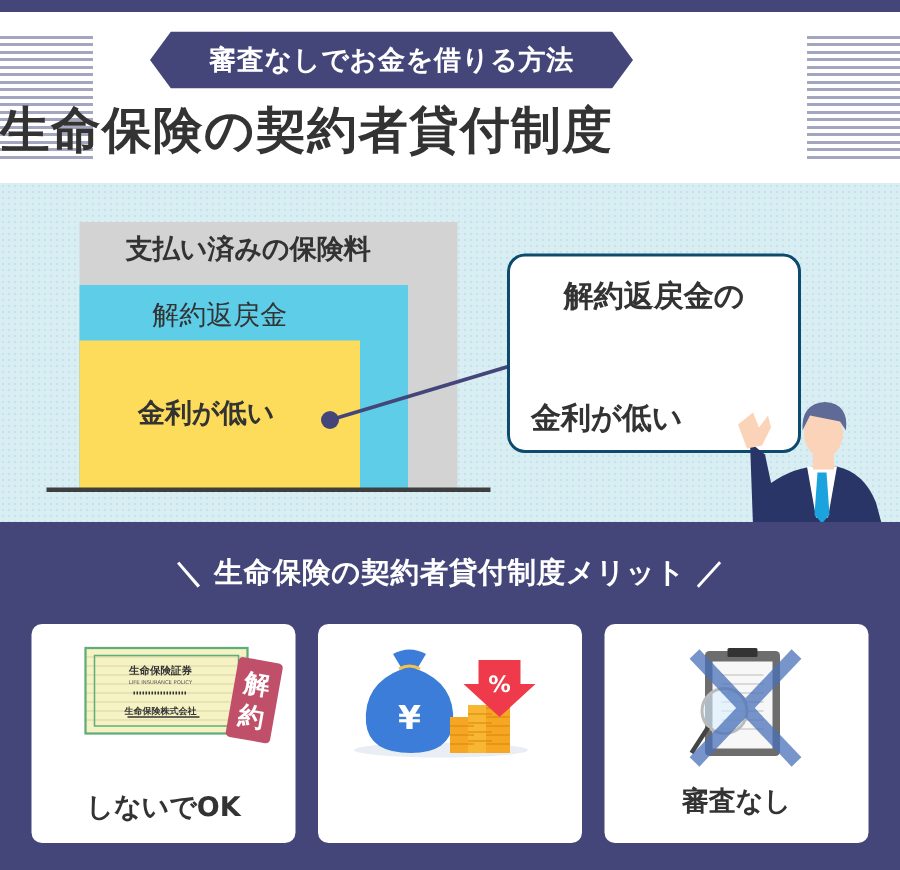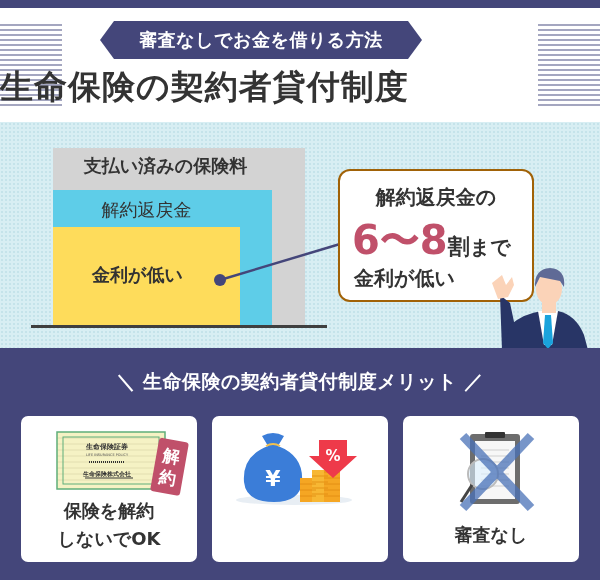--- a/index.html
+++ b/index.html
@@ -31,21 +31,21 @@
   .box-blue { position: absolute; left: 53px; top: 190px; width: 219px; height: 136px; background: #5ecde8; }
   .box-yellow { position: absolute; left: 53px; top: 227px; width: 187px; height: 99px; background: #fedc5b; }
   .lbl-gray { position: absolute; left: 53px; top: 154px; width: 225px; text-align: center; font-size: 18px; font-weight: bold; color: #333; }
   .lbl-blue { position: absolute; left: 53px; top: 198px; width: 187px; text-align: center; font-size: 18px; font-weight: normal; color: #333; }
   .lbl-yellow { position: absolute; left: 92px; top: 263px; font-size: 18px; font-weight: bold; color: #333; }
   .baseline { position: absolute; left: 31px; top: 325px; width: 296px; height: 3px; background: #3f3f3f; }
 
   .connector { position: absolute; left: 0; top: 0; }
 
   .bubble { position: absolute; left: 338px; top: 169px; width: 196px; height: 133px;
-    background: #fff; border: 2px solid #a16207; border-radius: 12px; }
+    background: #fff; border: 2px solid #0c4a6e; border-radius: 12px; }
   .bubble .l1 { position: absolute; left: 0; top: 13px; width: 100%; text-align: center; font-size: 20px; font-weight: bold; color: #333; }
   .bubble .l2 { position: absolute; left: 12px; top: 42px; white-space: nowrap; color: #333; font-weight: bold; }
   .bubble .l2 .big { font-size: 40px; color: #c0506a; }
   .bubble .l2 .small { font-size: 20px; }
   .bubble .l3 { position: absolute; left: 14px; top: 94px; font-size: 20px; font-weight: bold; color: #333; }
 
   .man { position: absolute; left: 480px; top: 255px; }
 
   .merit-section { position: absolute; left: 0; top: 348px; width: 600px; height: 232px; background: #44467a; }
   .merit-title { position: absolute; left: 0; top: 369px; width: 600px; text-align: center;
@@ -81,23 +81,20 @@
 <div class="lbl-yellow">金利が低い</div>
 <div class="baseline"></div>
 
 <svg class="connector" width="600" height="350">
   <line x1="220" y1="280" x2="340" y2="244" stroke="#44467a" stroke-width="2.5"></line>
   <circle cx="220" cy="280" r="6" fill="#44467a"></circle>
 </svg>
 
 <div class="bubble">
   <div class="l1">解約返戻金の</div>
-  <div class="l2">
-    <span class="big">6〜8</span><span class="small" style="font-size:22px">割</span><span class="small">まで</span>
-  </div>
   <div class="l3">金利が低い</div>
 </div>
 
 <svg class="man" width="110" height="95">
 
   <path d="M20,40 L30,48 L40,95 L22,95 Z" fill="#283566"></path>
 
   <path d="M12,28 L22,20 L26,30 L32,22 L34,30 L28,42 L18,44 Z" fill="#fbd3b8"></path>
 
   <path d="M30,70 Q45,58 62,56 L78,56 Q96,60 104,80 L108,95 L24,95 Z" fill="#283566"></path>
@@ -135,21 +132,20 @@
     <text x="86" y="40" font-size="3.5" text-anchor="middle" fill="#555" font-family="DejaVu Sans, sans-serif">LIFE INSURANCE POLICY</text>
     <line x1="68" y1="46" x2="104" y2="46" stroke="#333" stroke-width="2" stroke-dasharray="1,1"></line>
     <text x="86" y="60" font-size="6" font-weight="bold" text-anchor="middle" fill="#333" font-family="DejaVu Sans, sans-serif">生命保険株式会社</text>
     <line x1="64" y1="62" x2="112" y2="62" stroke="#333" stroke-width="1"></line>
     <g transform="rotate(10 150 48)">
       <rect x="134" y="24" width="30" height="54" rx="3" fill="#c0506a"></rect>
       <text x="149" y="46" font-size="17" font-weight="bold" text-anchor="middle" fill="#fff" font-family="DejaVu Sans, sans-serif">解</text>
       <text x="149" y="68" font-size="17" font-weight="bold" text-anchor="middle" fill="#fff" font-family="DejaVu Sans, sans-serif">約</text>
     </g>
   </svg>
-  <div class="label" style="top:82px;">保険を解約</div>
   <div class="label" style="top:110px;">しないでOK</div>
 </div>
 
 <div class="card" style="left:212px;">
   <svg class="icon" width="176" height="100">
     <ellipse cx="82" cy="84" rx="58" ry="5" fill="#e8eef4"></ellipse>
 
     <path d="M50,20 L72,20 L66,30 Q92,40 90,66 Q88,86 62,86 Q34,86 32,66 Q30,40 56,30 Z" fill="#3b7dd8"></path>
     <path d="M50,20 Q61,14 72,20" fill="#3b7dd8"></path>
     <path d="M54,30 Q61,26 68,30" stroke="#f2c14e" stroke-width="2" fill="none"></path>

